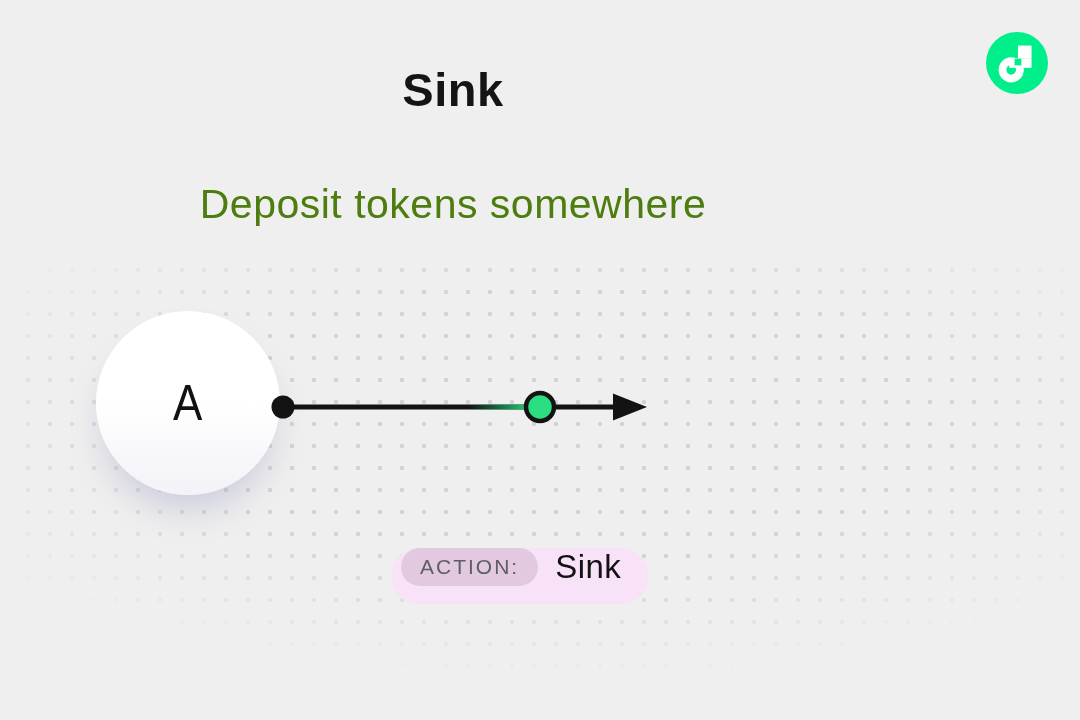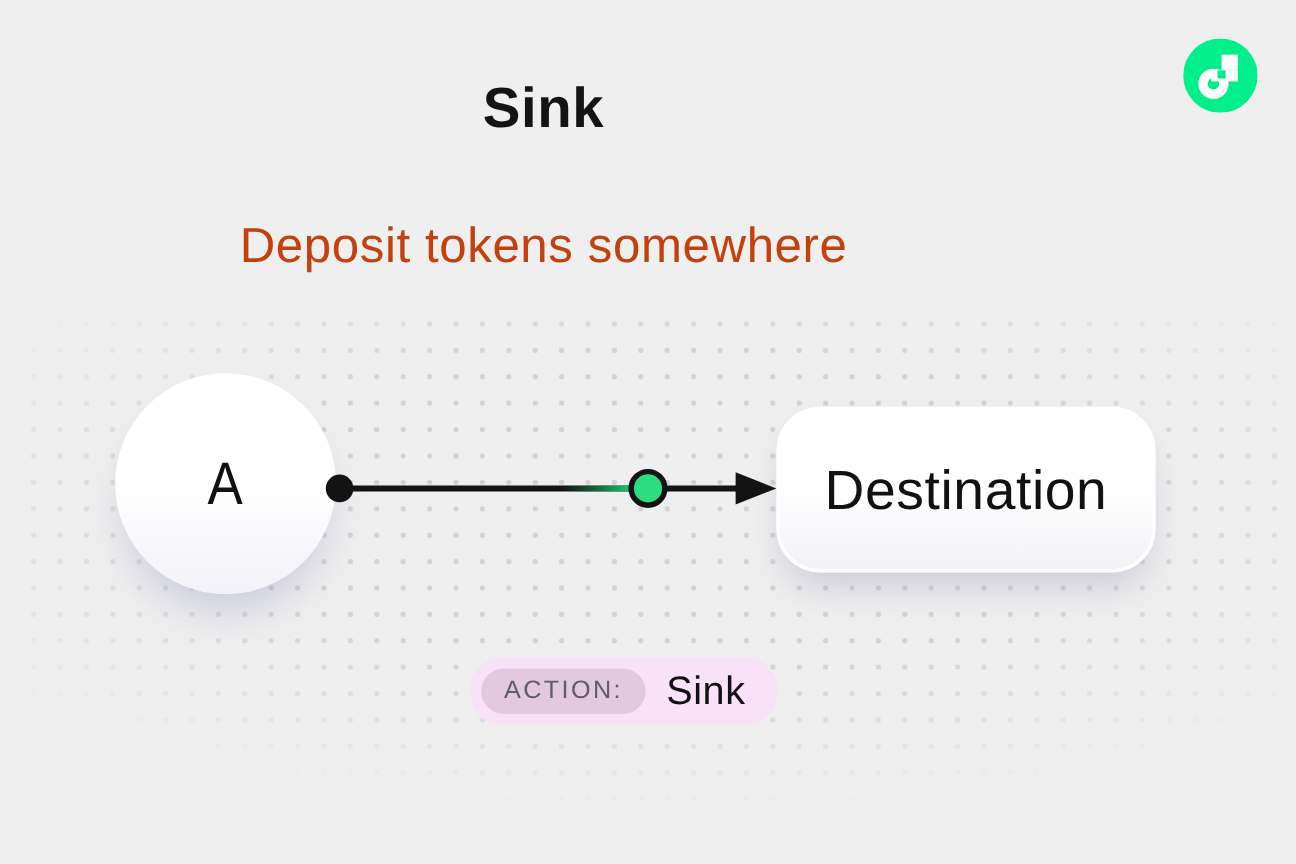--- a/index.html
+++ b/index.html
@@ -22,21 +22,21 @@
   }
 
   .title {
     position: absolute; top: 62px; left: 0; width: 100%;
     text-align: center; font-size: 47px; font-weight: 700;
     color: #141414; letter-spacing: 0.5px;
   }
   .subtitle {
     position: absolute; top: 181px; left: 0; width: 100%;
     text-align: center; font-size: 41px; font-weight: 400;
-    color: #c2410c; letter-spacing: 0.5px;
+    color: #4d7c0f; letter-spacing: 0.5px;
   }
 
   .logo { position: absolute; left: 986px; top: 32px; width: 62px; height: 62px; }
 
   .node-a {
     position: absolute; left: 96px; top: 311px; width: 184px; height: 184px;
     border-radius: 50%;
     background: linear-gradient(180deg, #ffffff 50%, #f2f2f8 100%);
     box-shadow: 0 22px 32px -6px rgba(125,125,178,0.28);
     display: flex; align-items: center; justify-content: center;
@@ -55,21 +55,21 @@
     display: flex; align-items: center; justify-content: center;
     font-size: 46px; color: #111; letter-spacing: 0.5px;
   }
 
   .connector { position: absolute; left: 0; top: 0; width: 1080px; height: 720px; pointer-events: none; }
 
   .badge {
     position: absolute; left: 392px; top: 548px; height: 56px;
     border-radius: 26px;
     background: #F8E2F8;
-    display: flex; align-items: center;
+    display: flex; align-items: flex-start;
     padding: 0 27px 0 9px;
   }
   .badge-label {
     background: #E3C9E0;
     color: #5E5E64;
     border-radius: 19px;
     height: 38px;
     display: flex; align-items: center;
     padding: 0 19px;
     font-size: 21px;
@@ -96,23 +96,20 @@
     <circle cx="26" cy="39" r="9" fill="none" stroke="#ffffff" stroke-width="8"></circle>
     <rect x="29.5" y="27.5" width="7" height="7" fill="#00EF8B"></rect>
   </svg>
 
   <div class="subtitle">Deposit tokens somewhere</div>
 
   <div class="node-a">
     <span class="label">A</span>
   </div>
 
-  <div class="dest-card">
-    <span>Destination</span>
-  </div>
 
   <svg class="connector" viewBox="0 0 1080 720" aria-hidden="true">
     <defs>
       <linearGradient id="greenFade" x1="468" y1="0" x2="524" y2="0" gradientUnits="userSpaceOnUse">
         <stop offset="0" stop-color="#12A35F" stop-opacity="0"></stop>
         <stop offset="1" stop-color="#1ECD74" stop-opacity="0.95"></stop>
       </linearGradient>
     </defs>
     <line x1="283" y1="407" x2="620" y2="407" stroke="#131313" stroke-width="5"></line>
     <line x1="468" y1="407" x2="524" y2="407" stroke="url(#greenFade)" stroke-width="5"></line>

